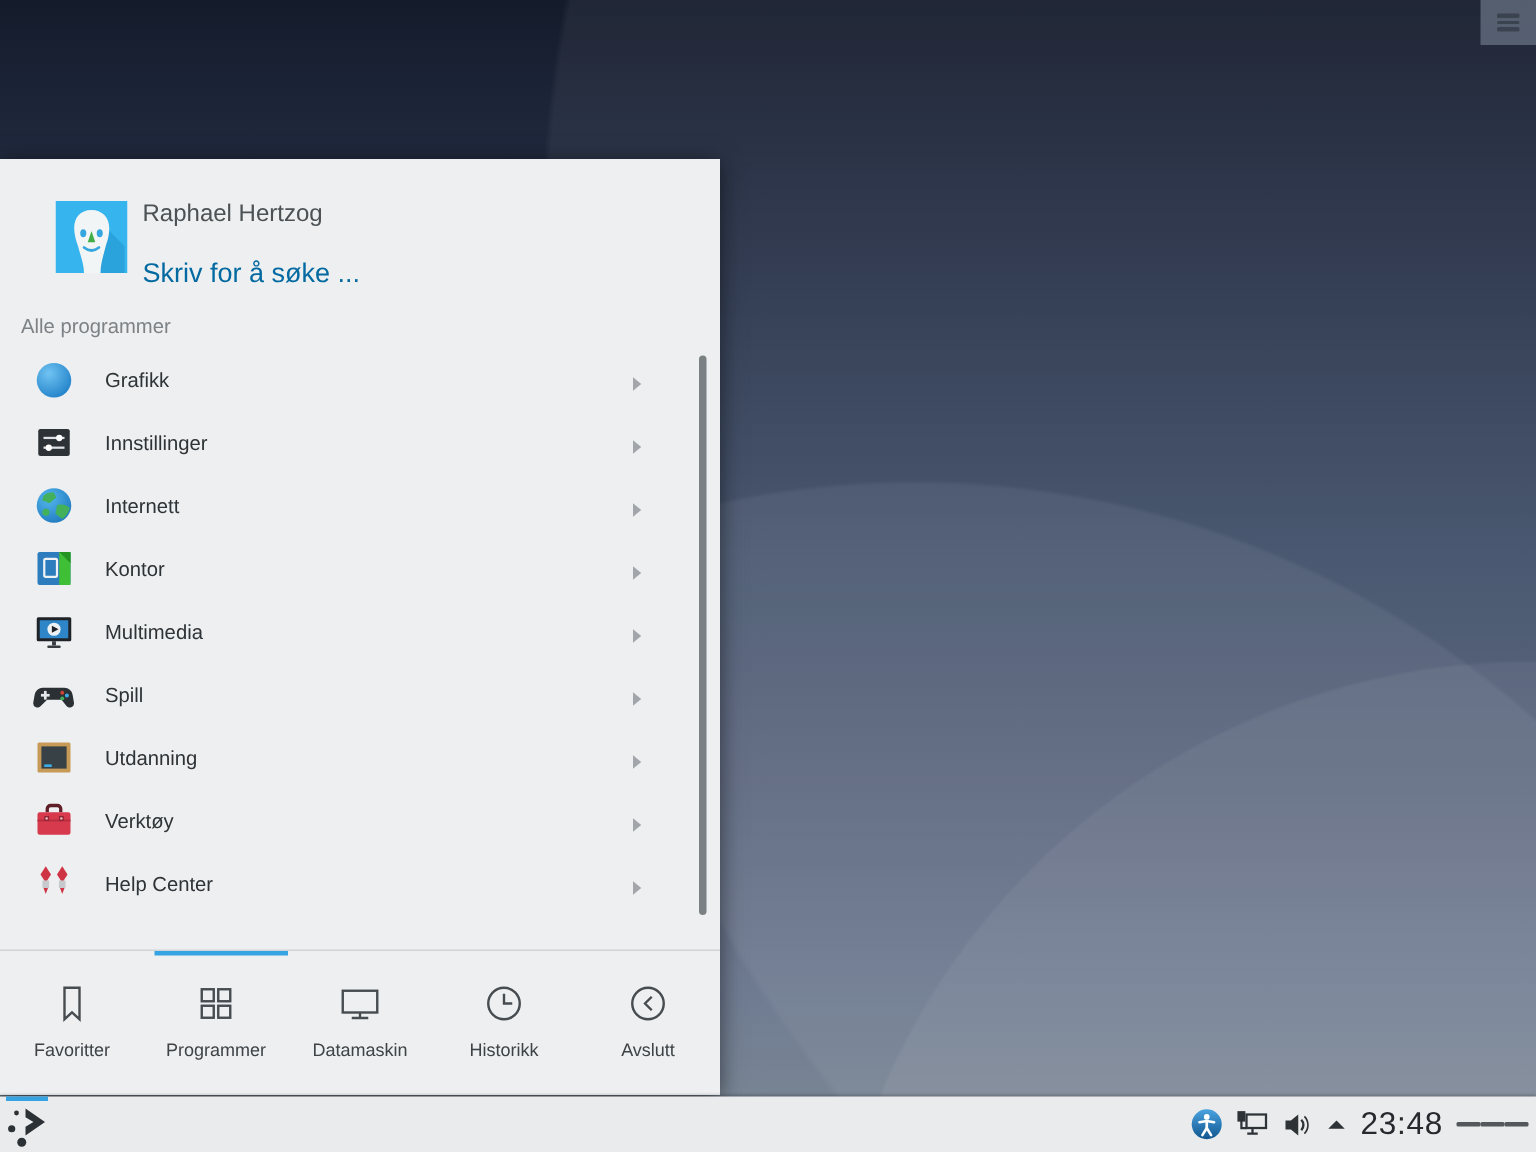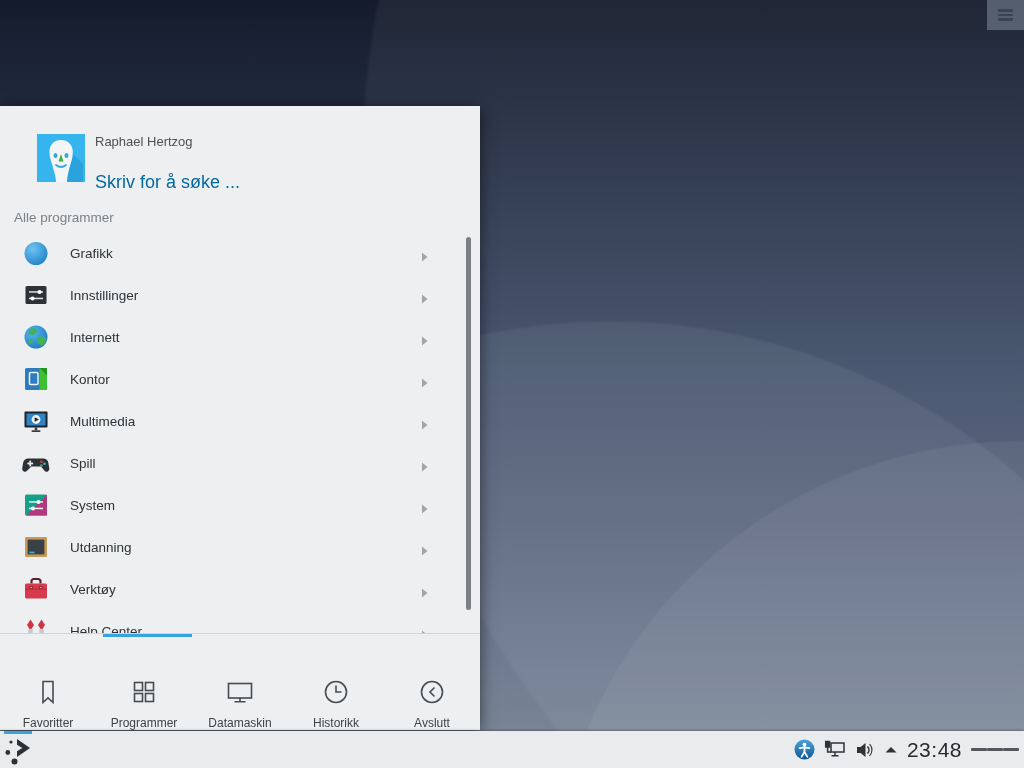--- a/index.html
+++ b/index.html
@@ -17,39 +17,39 @@
   
   .toolbox { position:absolute; right:0; top:0; width:37px; height:30px;
     background:rgba(130,140,158,0.55); display:flex; align-items:center; justify-content:center; cursor:pointer; }
   .burger i { display:block; width:15px; height:2.6px; background:#3c4350; margin:1.9px 0; border-radius:1px; }
 
   
   .menu { position:absolute; left:0; top:106px; width:480px; height:624px;
     background:#edeff0; box-shadow:0 2px 14px rgba(0,0,0,0.55); }
 
   .avatar { position:absolute; left:37px; top:28px; width:48px; height:48px; }
-  .uname  { position:absolute; left:95px; top:28px; font-size:13px; color:#4c5155; }
+  .uname  { position:absolute; left:95px; top:28px; font-size:16px; color:#4c5155; }
   .search { position:absolute; left:95px; top:66px; font-size:18px; color:#0369a1; cursor:text; }
   .section{ position:absolute; left:14px; top:104px; font-size:13.5px; color:#7d8287; }
 
   .list { position:absolute; left:0; top:126px; width:480px; height:401px; overflow:hidden; }
   .cat-row { height:42px; display:flex; align-items:center; padding-left:22px; position:relative; cursor:pointer; }
   .cat-icon { width:28px; height:28px; margin-right:20px; flex:0 0 28px; }
   .cat-icon svg { display:block; }
   .cat-label { font-size:13.5px; color:#2e3337; }
   .cat-arrow { position:absolute; right:52px; top:50%; margin-top:-5px; width:7px; height:10px; }
 
   .scrollbar { position:absolute; right:9px; top:131px; width:5px; height:373px;
     background:#7b8083; border-radius:3px; cursor:grab; }
 
   .divider { position:absolute; left:0; top:527px; width:480px; height:1px; background:#d2d5d7; }
   .tab-indicator { position:absolute; left:103px; top:528px; width:89px; height:3px; background:#36a3e2; }
 
   .tabbar { position:absolute; left:0; top:531px; width:480px; height:93px; display:flex; }
-  .tab { flex:1 1 0; display:flex; flex-direction:column; align-items:center; padding-top:17px; cursor:pointer;justify-content:flex-end; }
+  .tab { flex:1 1 0; display:flex; flex-direction:column; align-items:center; padding-top:17px; cursor:pointer; }
   .tab-icon { width:30px; height:30px; }
   .tab-label { margin-top:9px; font-size:12px; color:#3e4347; }
 
   
   .panel { position:absolute; left:0; top:731px; width:1024px; height:37px;
     background:#e9ebec; box-shadow:0 -1px 2px rgba(0,0,0,0.25); }
   .launcher { position:absolute; left:4px; top:0; width:30px; height:37px; cursor:pointer; }
   .launcher .active-line { position:absolute; left:0; top:0; width:28px; height:3px; background:#36a3e2; }
   .tray { position:absolute; right:5px; top:0; height:37px; display:flex; align-items:center; gap:9px;justify-content:flex-end; }
   .tray-ic { display:flex; align-items:center; cursor:pointer; }
@@ -192,38 +192,20 @@
     <span class="cat-label">Spill</span>
     <span class="cat-arrow">
       <svg width="7" height="10" viewBox="0 0 7 10">
               <path d="M1 0.5 L6.5 5 L1 9.5 Z" fill="#a2a6aa"></path>
             </svg>
     </span>
   </div>
         <div class="cat-row">
     <span class="cat-icon">
             <svg width="28" height="28" viewBox="0 0 28 28">
-              <rect x="3" y="3.5" width="22" height="21" rx="1.5" fill="#16a089"></rect>
-              <path d="M25 3.5 V24.5 H4 Z" fill="#b13a7e"></path>
-              <rect x="7" y="10.2" width="14" height="1.5" fill="#e8ebec"></rect>
-              <circle cx="16.5" cy="11" r="2" fill="#fff"></circle>
-              <rect x="7" y="16.7" width="14" height="1.5" fill="#e8ebec"></rect>
-              <circle cx="11" cy="17.5" r="2" fill="#fff"></circle>
-            </svg>
-          </span>
-    <span class="cat-label">System</span>
-    <span class="cat-arrow">
-      <svg width="7" height="10" viewBox="0 0 7 10">
-              <path d="M1 0.5 L6.5 5 L1 9.5 Z" fill="#a2a6aa"></path>
-            </svg>
-    </span>
-  </div>
-        <div class="cat-row">
-    <span class="cat-icon">
-            <svg width="28" height="28" viewBox="0 0 28 28">
               <rect x="3" y="4" width="22" height="20" rx="1" fill="#c79a58"></rect>
               <rect x="5.6" y="6.6" width="16.8" height="14.8" fill="#384145"></rect>
               <rect x="7.5" y="18.6" width="5" height="1.7" fill="#3daee9"></rect>
             </svg>
           </span>
     <span class="cat-label">Utdanning</span>
     <span class="cat-arrow">
       <svg width="7" height="10" viewBox="0 0 7 10">
               <path d="M1 0.5 L6.5 5 L1 9.5 Z" fill="#a2a6aa"></path>
             </svg>

